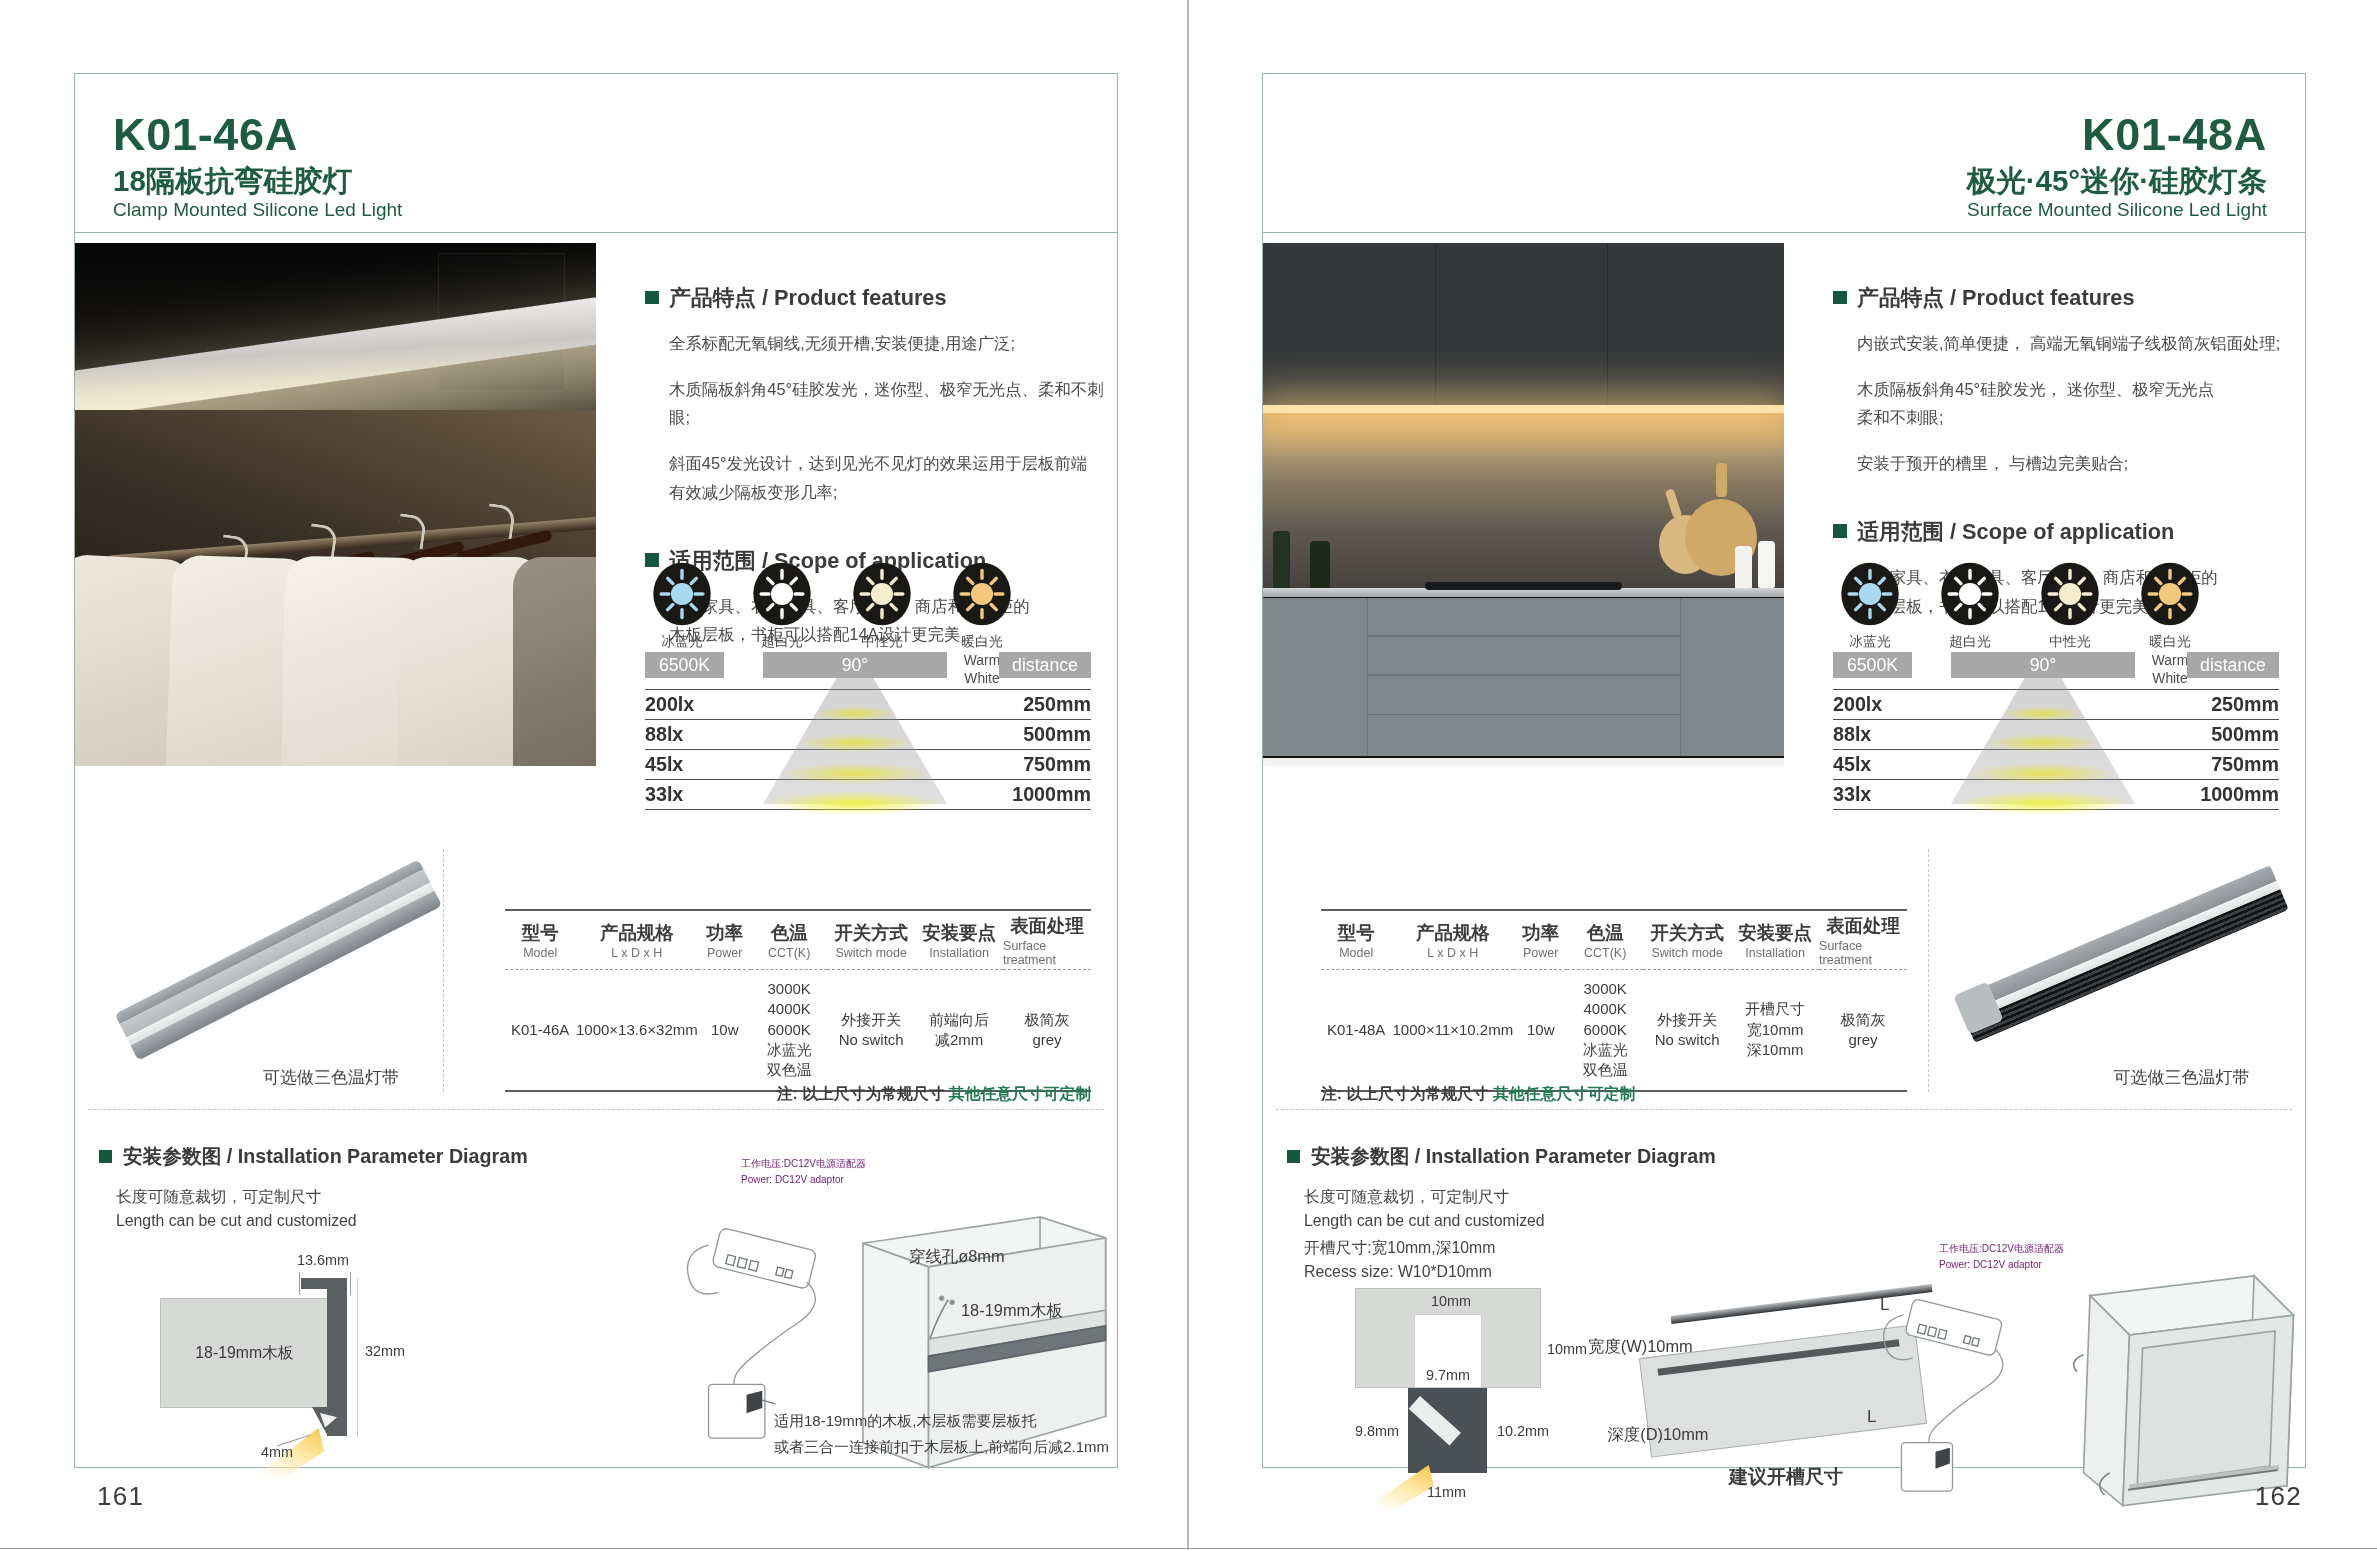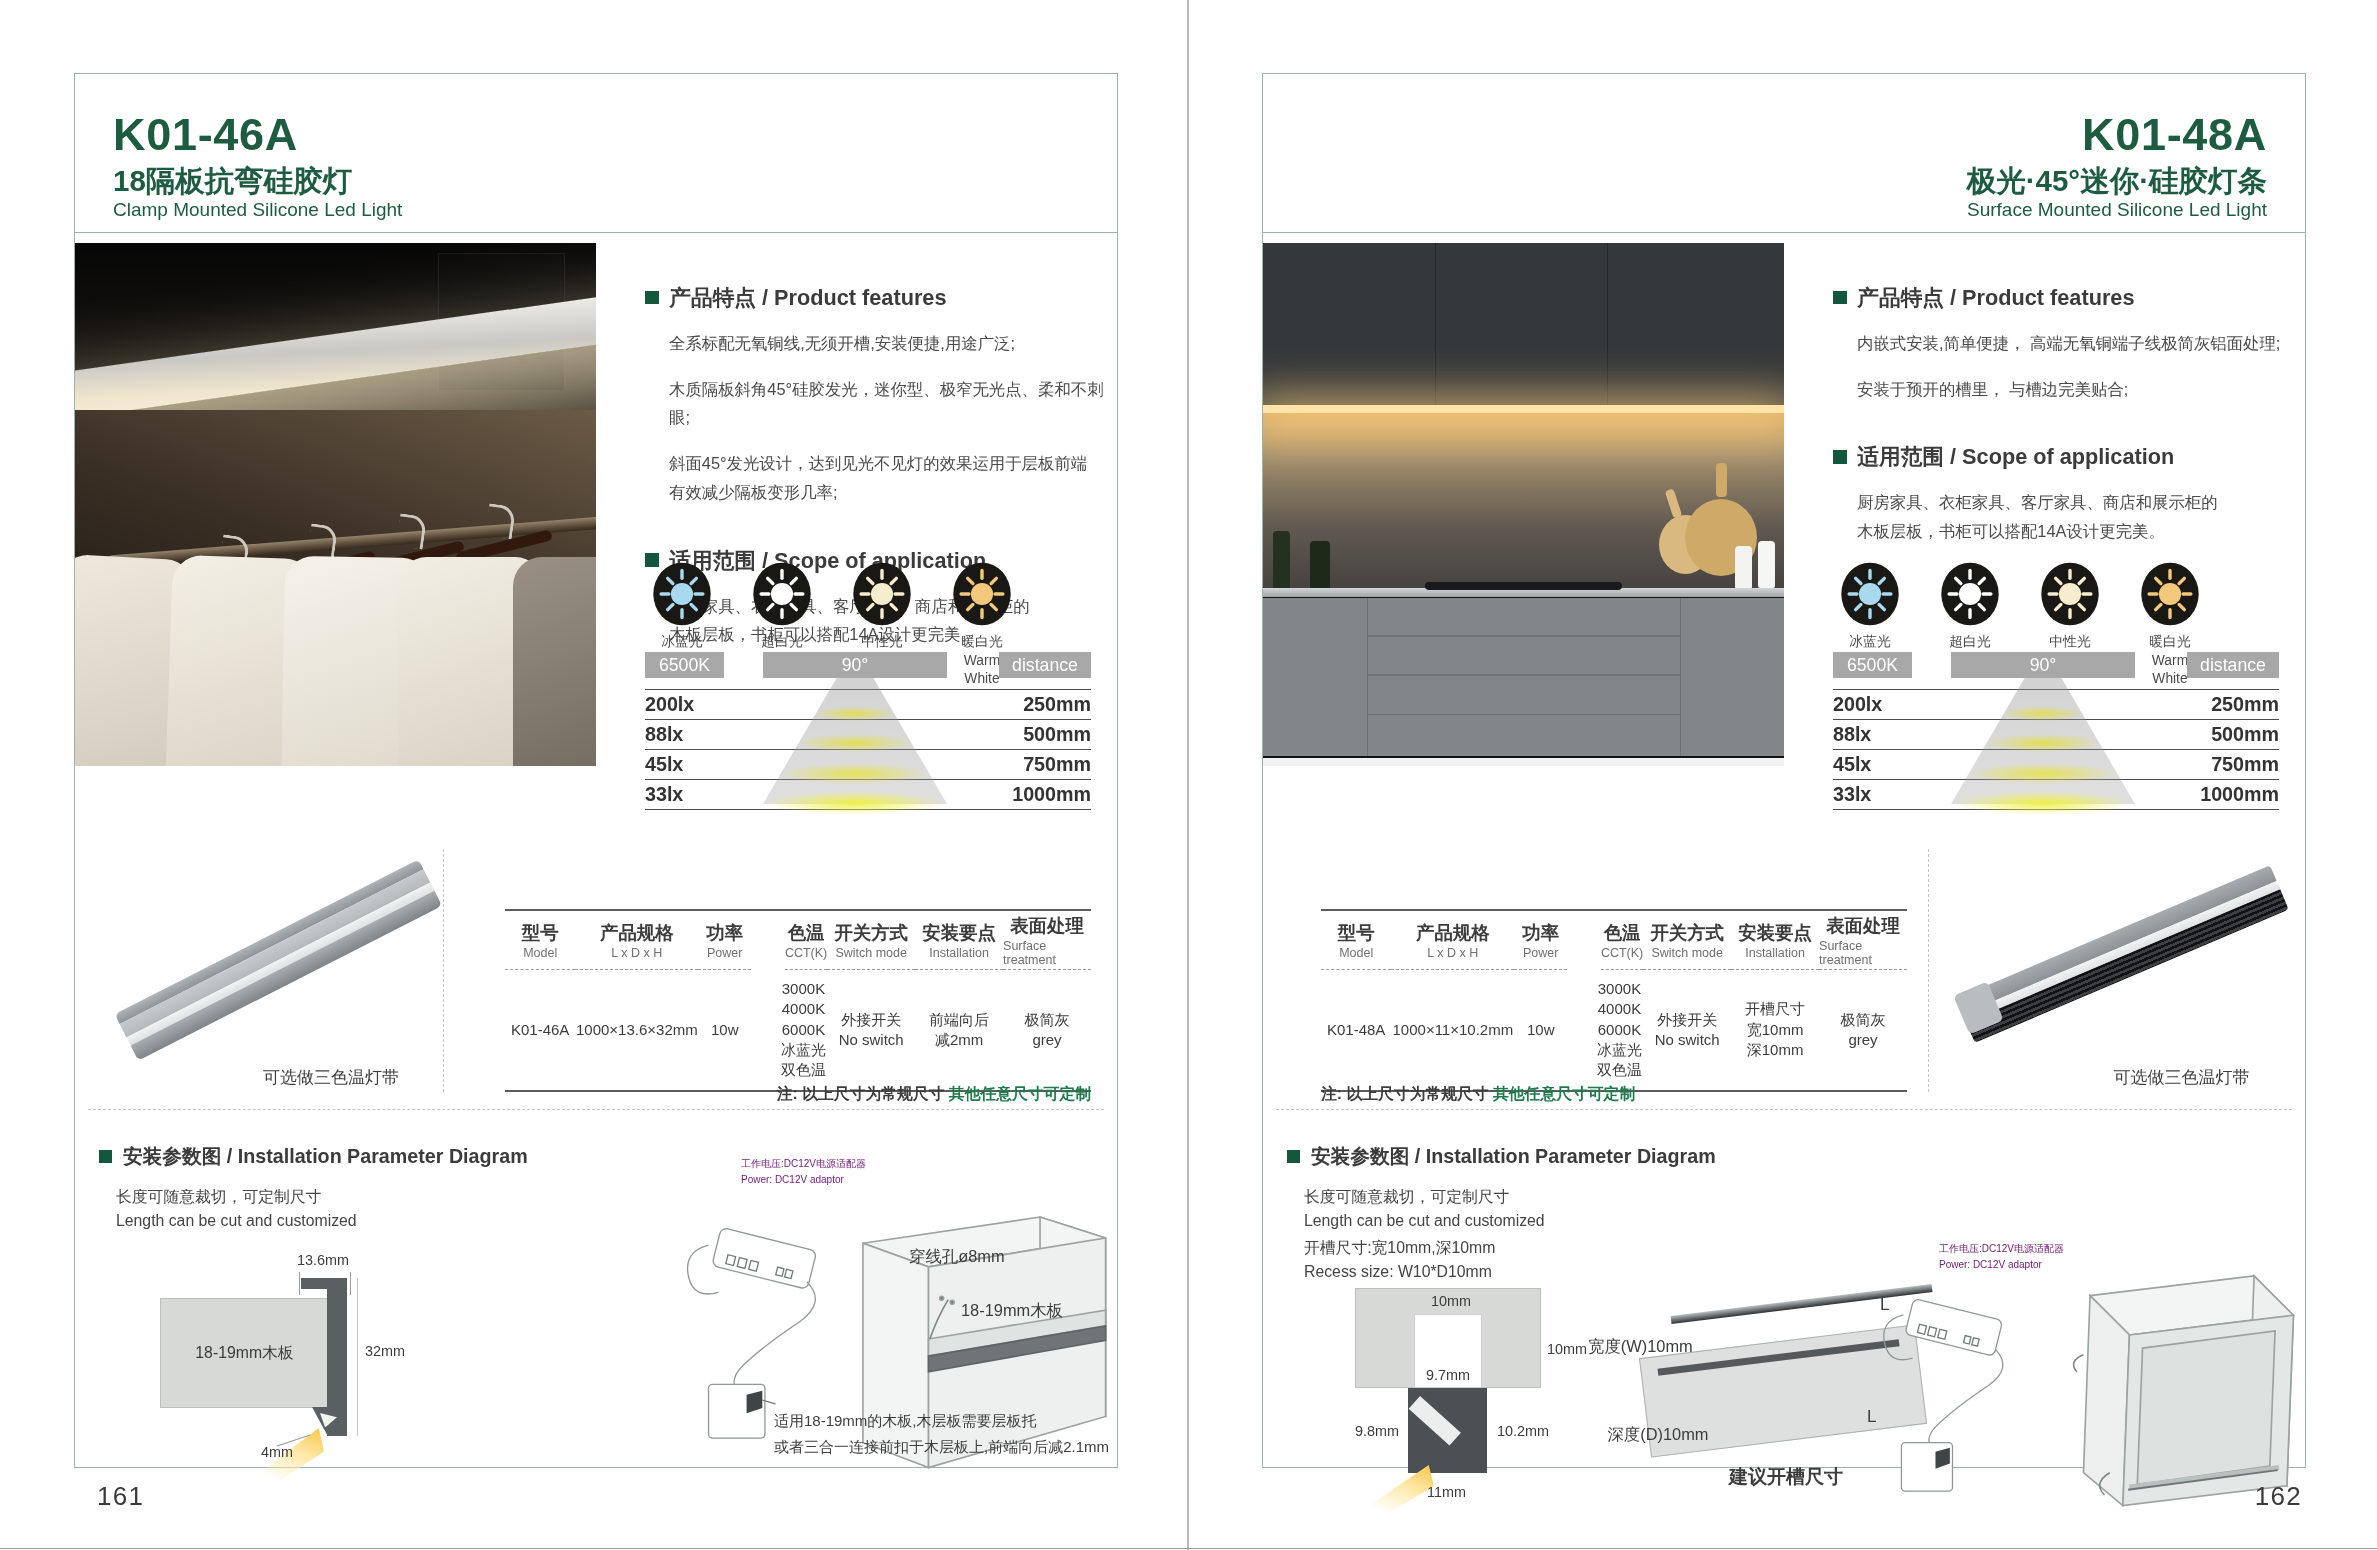--- a/index.html
+++ b/index.html
@@ -100,21 +100,21 @@
 
   
   .spec-table{position:absolute;width:586px;border-top:2px solid #5c5c5c;border-bottom:2px solid #5c5c5c;display:flex;}
   .spec-col{display:flex;flex-direction:column;}
   .spec-th{height:58px;display:flex;flex-direction:column;align-items:center;justify-content:center;
     border-bottom:1.3px dashed #9a9a9a;}
   .th-cn{font-size:18.4px;font-weight:700;color:#3c3c3c;}
   .th-en{font-size:12.5px;color:#6f6f6f;margin-top:1.3px;}
   .spec-td{flex:1;display:flex;align-items:center;justify-content:center;text-align:center;
     font-size:15px;color:#3c3c3c;line-height:1.35;white-space:pre-line;padding:9.2px 1.3px;}
-  .c0{width:12%;} .c1{width:21%;} .c2{width:9%;} .c3{width:13%;align-items:flex-end;} .c4{width:15%;} .c5{width:15%;} .c6{width:15%;}
+  .c0{width:12%;} .c1{width:21%;} .c2{width:9%;} .c3{width:13%;} .c4{width:15%;} .c5{width:15%;} .c6{width:15%;}
   .note{position:absolute;top:1010px;width:586px;font-size:15.8px;font-weight:700;}
   .note .hl{color:#1f7a4d;}
 
   
   .inst-title{position:absolute;left:23.6px;top:1069px;display:flex;align-items:center;}
   .inst-title .txt{font-size:19.7px;font-weight:700;color:#3b3b3b;}
   .cut-text{position:absolute;left:41px;top:1111px;font-size:15.8px;color:#444;line-height:1.55;}
   .power-text{position:absolute;font-size:10px;color:#701a75;line-height:1.6;}
   .small-note{position:absolute;font-size:15.8px;color:#3d3d3d;line-height:1.7;white-space:pre-line;}
   .dim{position:absolute;font-size:14.4px;color:#3c3c3c;white-space:nowrap;}
@@ -495,20 +495,22 @@
     <div class="kt-hseam" style="top:90%;"></div>
     <div class="kt-floor"></div>
   </div>
 
   <div class="features">
     <div class="section-head">
       <span class="bullet"></span>
       <span class="txt">产品特点 / Product features</span>
     </div>
     <div class="para">内嵌式安装,简单便捷， 高端无氧铜端子线极简灰铝面处理;</div>
+    <div class="para">木质隔板斜角45°硅胶发光， 迷你型、极窄无光点
+柔和不刺眼;</div>
     <div class="para">安装于预开的槽里， 与槽边完美贴合;</div>
     <div class="section-head scope-gap">
       <span class="bullet"></span>
       <span class="txt">适用范围 / Scope of application</span>
     </div>
     <div class="para">厨房家具、衣柜家具、客厅家具、商店和展示柜的
 木板层板，书柜可以搭配14A设计更完美。</div>
   </div>
 
   <div class="modes">

